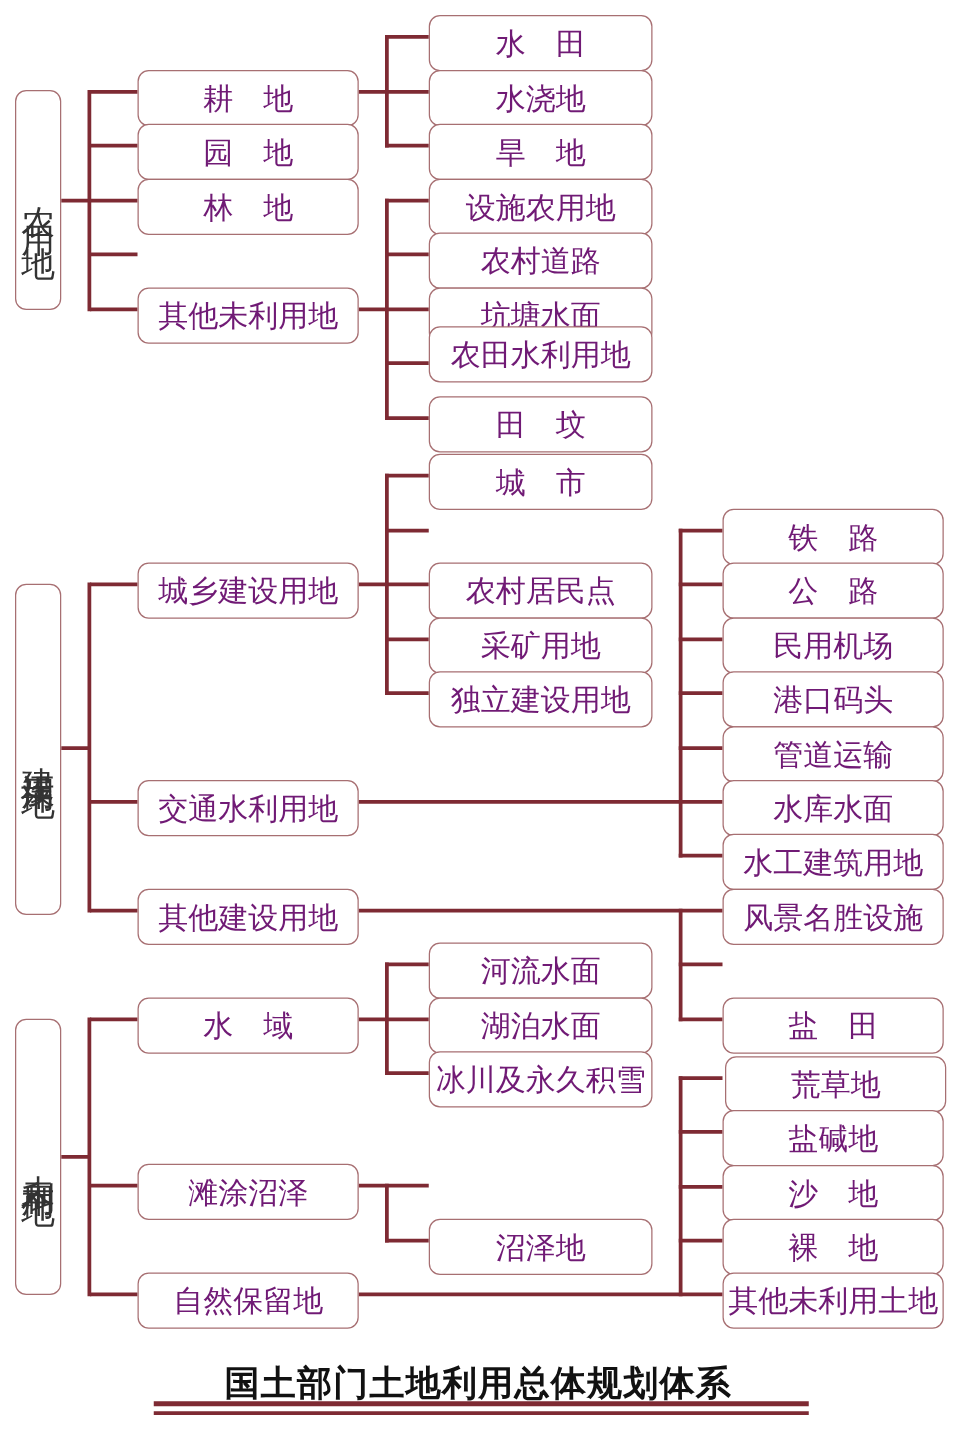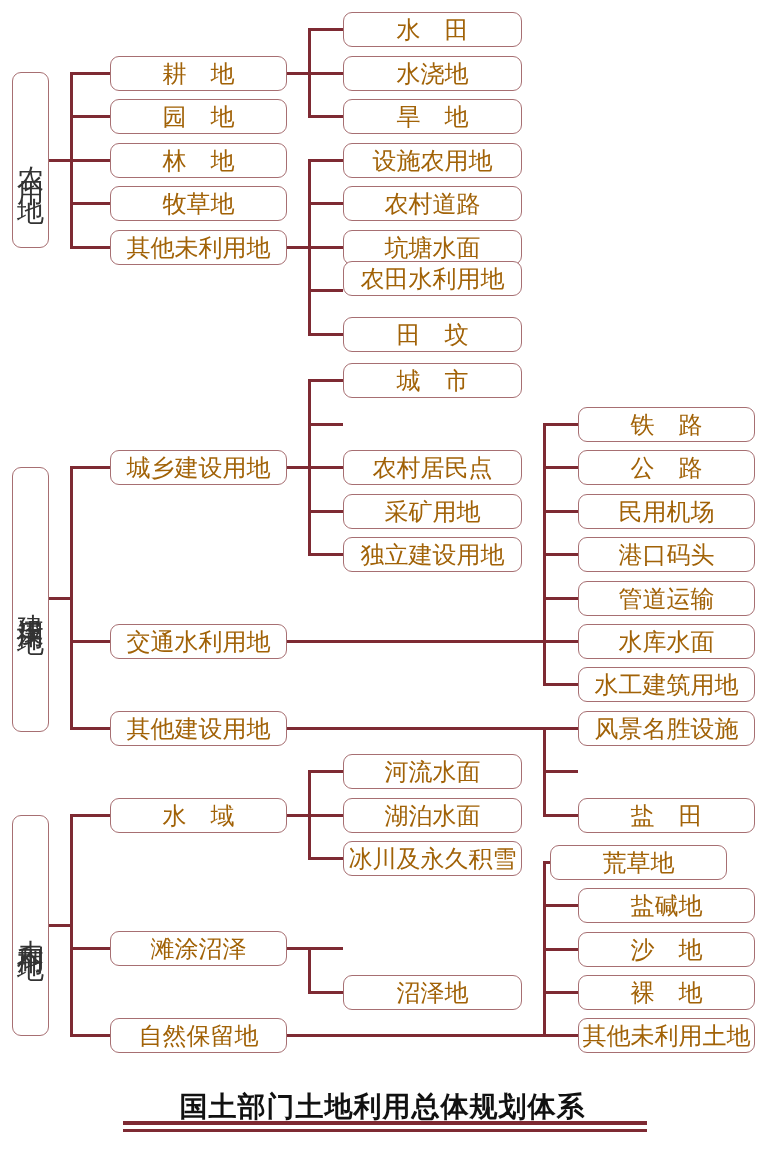--- a/index.html
+++ b/index.html
@@ -1,24 +1,24 @@
 <!DOCTYPE html>
 <html><head>
 <meta charset="utf-8">
 <style>
   html,body{margin:0;padding:0;background:#ffffff;}
   #canvas{
     position:relative;width:765px;height:1150px;background:#ffffff;overflow:hidden;
     font-family:"Liberation Sans","DejaVu Sans",sans-serif;
   }
   .box{
-    position:absolute;box-sizing:border-box;height:35px;
+    position:absolute;box-sizing:border-box;height:45px;
     background:#ffffff;border:1.5px solid #a76f72;border-radius:9px;
     display:flex;align-items:center;justify-content:center;
-    font-size:24px;color:#a16207;z-index:2;white-space:nowrap;
+    font-size:24px;color:#701a75;z-index:2;white-space:nowrap;
   }
   .vbox{
     position:absolute;box-sizing:border-box;width:37px;
     background:#ffffff;border:1.5px solid #a76f72;border-radius:9px;
     display:flex;align-items:center;justify-content:center;
     font-size:27px;color:#333333;z-index:2;
   }
   .vtext{writing-mode:vertical-lr;text-orientation:upright;}
   .v-wide .vtext{letter-spacing:16px;margin-bottom:-16px;}
   .v-tight .vtext{letter-spacing:5px;margin-bottom:-5px;}
@@ -102,21 +102,20 @@
   <div class="vbox v-tight" style="left:12px;top:467px;height:265px">
       <span class="vtext">建设用地</span>
     </div>
   <div class="vbox v-tight" style="left:12px;top:815px;height:221px">
       <span class="vtext">未利用地</span>
     </div>
 
   <div class="box" style="left:110px;top:56px;width:177px">耕　地</div>
   <div class="box" style="left:110px;top:99px;width:177px">园　地</div>
   <div class="box" style="left:110px;top:143px;width:177px">林　地</div>
-  <div class="box" style="left:110px;top:186px;width:177px">牧草地</div>
   <div class="box" style="left:110px;top:230px;width:177px">其他未利用地</div>
   <div class="box" style="left:110px;top:450px;width:177px">城乡建设用地</div>
   <div class="box" style="left:110px;top:624px;width:177px">交通水利用地</div>
   <div class="box" style="left:110px;top:711px;width:177px">其他建设用地</div>
   <div class="box" style="left:110px;top:798px;width:177px">水　域</div>
   <div class="box" style="left:110px;top:931px;width:177px">滩涂沼泽</div>
   <div class="box" style="left:110px;top:1018px;width:177px">自然保留地</div>
 
   <div class="box" style="left:343px;top:12px;width:179px">水　田</div>
   <div class="box" style="left:343px;top:56px;width:179px">水浇地</div>
@@ -137,21 +136,21 @@
 
   <div class="box" style="left:578px;top:407px;width:177px">铁　路</div>
   <div class="box" style="left:578px;top:450px;width:177px">公　路</div>
   <div class="box" style="left:578px;top:494px;width:177px">民用机场</div>
   <div class="box" style="left:578px;top:537px;width:177px">港口码头</div>
   <div class="box" style="left:578px;top:581px;width:177px">管道运输</div>
   <div class="box" style="left:578px;top:624px;width:177px">水库水面</div>
   <div class="box" style="left:578px;top:667px;width:177px">水工建筑用地</div>
   <div class="box" style="left:578px;top:711px;width:177px">风景名胜设施</div>
   <div class="box" style="left:578px;top:798px;width:177px">盐　田</div>
-  <div class="box" style="left:550px;top:845px;width:177px">荒草地</div>
+  <div class="box" style="left:580px;top:845px;width:177px">荒草地</div>
   <div class="box" style="left:578px;top:888px;width:177px">盐碱地</div>
   <div class="box" style="left:578px;top:932px;width:177px">沙　地</div>
   <div class="box" style="left:578px;top:975px;width:177px">裸　地</div>
   <div class="box" style="left:578px;top:1018px;width:177px">其他未利用土地</div>
 
   <div class="title">国土部门土地利用总体规划体系</div>
   <div class="uline" style="left:123px;top:1121px;width:524px;height:4px"></div>
   <div class="uline" style="left:123px;top:1129px;width:524px;height:3px"></div>
 
 </div>

